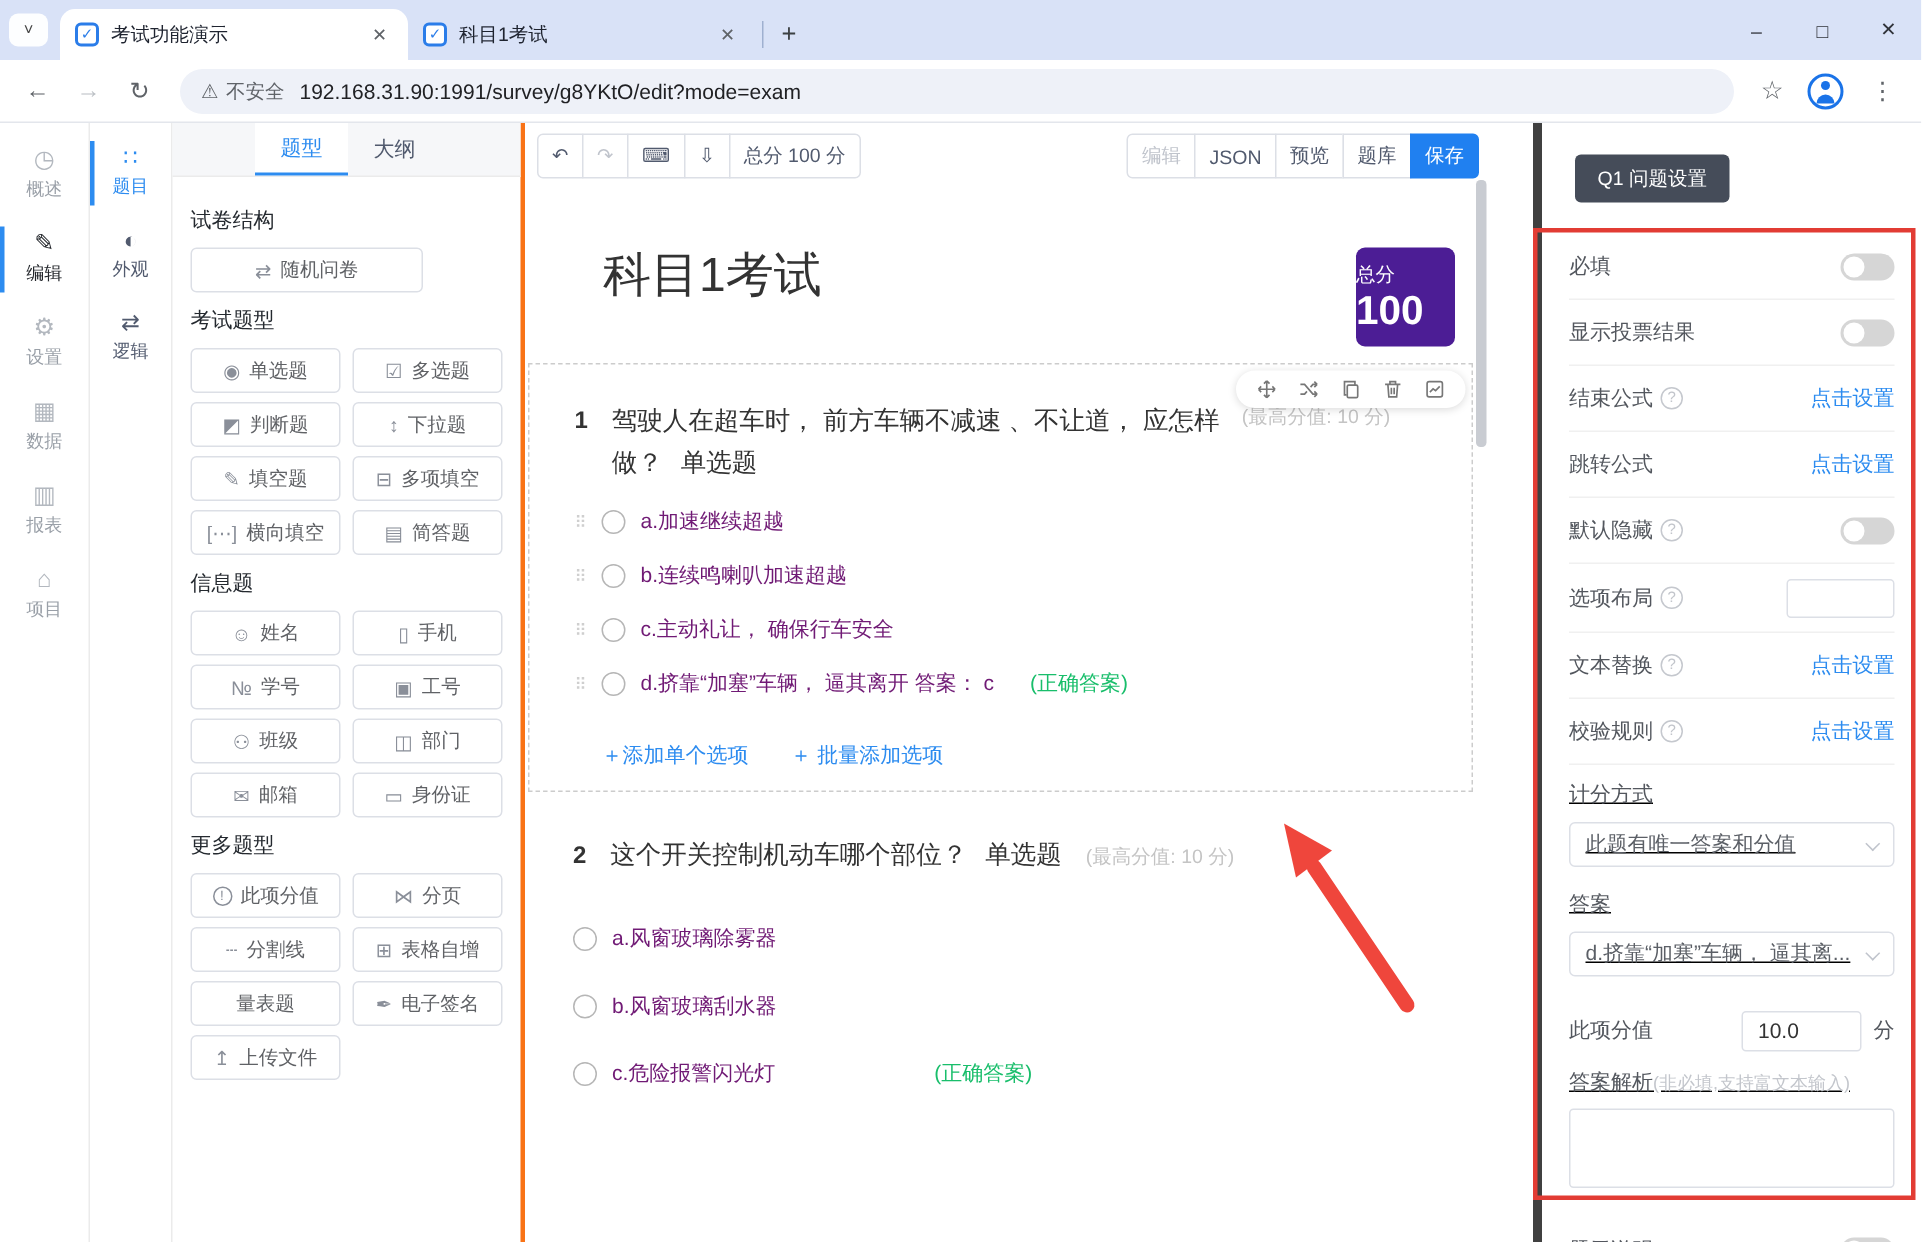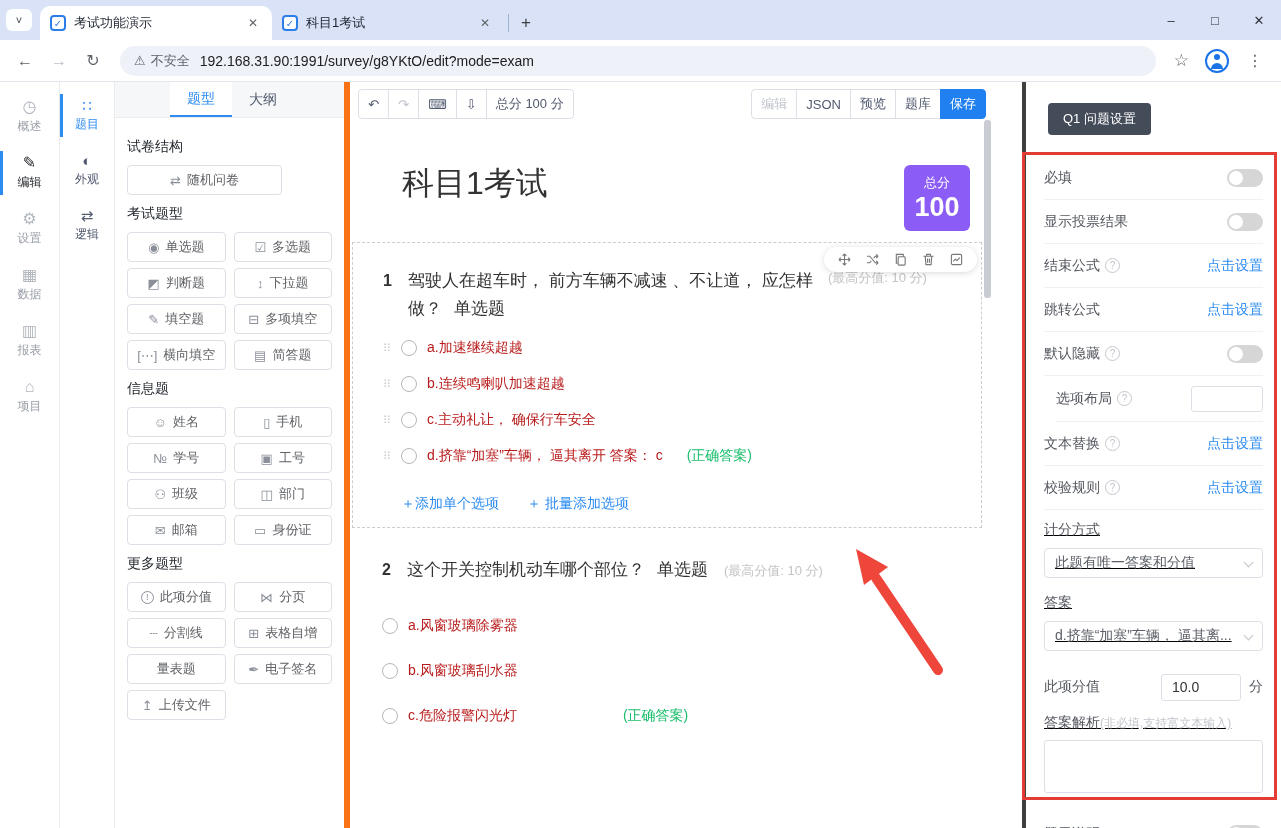--- a/index.html
+++ b/index.html
@@ -37,21 +37,21 @@
   .r1item .ric { font-size:16px; color:#b3b8bf; line-height:1; }
   .r1item.active { color:#23262b; } .r1item.active .ric { color:#23262b; }
   .r1item.active::before { content:""; position:absolute; left:0; top:3px; bottom:3px; width:3px; background:#2d8cf0; }
   .rail2 { width:55px; border-right:1px solid #ebebeb; padding-top:10px; display:flex; flex-direction:column; align-items:center; gap:8px; }
   .r2item { position:relative; width:100%; padding:6px 0; display:flex; flex-direction:column; align-items:center; gap:3px; font-size:12px; color:#515a6e; }
   .r2item .ric { font-size:15px; line-height:1; }
   .r2item.active { color:#2d8cf0; }
   .r2item.active::before { content:""; position:absolute; left:0; top:2px; bottom:2px; width:3px; background:#2d8cf0; }
 
   
-  .palette { width:235px; border-right:6px solid #f97316; display:flex; flex-direction:column; }
+  .palette { width:235px; border-right:3px solid #f97316; display:flex; flex-direction:column; }
   .ptabs { height:36px; background:#f6f7f9; border-bottom:1px solid #ebebeb; display:flex; padding-left:55px; }
   .ptab { width:62px; display:flex; align-items:center; justify-content:center; font-size:14px; color:#515a6e; }
   .ptab.active { background:#fff; color:#2d8cf0; border-bottom:2px solid #2d8cf0; }
   .pbody { padding:10px 12px; overflow:hidden; }
   .sectitle { font-size:14px; color:#24292f; margin:10px 0 9px; }
   .pbtn { height:30px; border:1px solid #dcdfe6; border-radius:4px; background:#fff; display:flex; align-items:center; justify-content:center; gap:6px; font-size:13px; color:#606266; }
   .pbtn .bic { font-size:13px; color:#8a8f99; line-height:1; }
   .pbtn.wide { width:155px; }
   .bgrid { display:grid; grid-template-columns:1fr 1fr; gap:6px 8px; }
   .ci { width:13px; height:13px; border:1px solid #8a8f99; border-radius:50%; display:inline-flex; align-items:center; justify-content:center; font-size:9px; color:#8a8f99; }
@@ -62,50 +62,50 @@
   .tgroup { display:flex; }
   .tcell { height:30px; min-width:31px; background:#fff; border:1px solid #dcdfe6; margin-left:-1px; display:flex; align-items:center; justify-content:center; padding:0 9px; font-size:13px; color:#515a6e; }
   .tgroup .tcell:first-child { border-radius:4px 0 0 4px; margin-left:0; }
   .tgroup .tcell:last-child { border-radius:0 4px 4px 0; }
   .tcell.dis { color:#c0c4cc; }
   .tcell.primary { background:#2080f0; border-color:#2080f0; color:#fff; }
   .escroll { position:absolute; right:31px; top:38px; width:7px; height:178px; background:#c9ccd2; border-radius:3px; }
   .paper { position:absolute; left:2px; right:40px; top:40px; bottom:0; overflow:hidden; }
   .titlerow { position:relative; padding:38px 50px 0; }
   .extitle { font-size:32px; line-height:46px; color:#333; font-weight:500; }
-  .scorebadge { position:absolute; right:12px; top:43px; width:66px; height:66px; background:#8b5cf6; border-radius:6px; color:#fff; text-align:center; }
+  .scorebadge { position:absolute; right:12px; top:43px; width:66px; height:66px; background:#4c1d95; border-radius:6px; color:#fff; text-align:left; }
   .scorebadge .sbl { font-size:13px; margin-top:9px; }
   .scorebadge .sbv { font-size:27px; font-weight:bold; line-height:30px; }
   .exdesc { padding:0 50px; margin-top:30px; font-size:14px; color:#666; }
   .qbox { margin:36px 0 0; border:1px dashed #cccccc; position:relative; padding:24px 30px 14px; }
   .qactions { position:absolute; top:4px; right:4px; display:flex; align-items:center; gap:15px; background:#fff; border-radius:14px; padding:6px 14px; box-shadow:0 1px 6px rgba(0,0,0,.15); }
   .qactions svg { display:block; }
   .qhead { display:flex; }
   .qnum { font-size:16px; font-weight:bold; color:#333; margin-right:16px; line-height:28px; }
   .qtitlewrap { max-width:420px; font-size:17px; color:#333; line-height:28px; }
   .qtype { margin-left:12px; }
   .qnote { margin-left:auto; width:125px; font-size:13px; color:#c4c4c4; line-height:22px; }
   .qnote.inline { margin-left:16px; width:auto; line-height:28px; }
   .opt { display:flex; align-items:center; gap:10px; height:22px; margin-top:14px; }
   .opt:first-of-type { margin-top:18px; }
   .grip { color:#cfcfcf; font-size:11px; width:8px; }
   .radio { width:16px; height:16px; border:1px solid #b6b6b6; border-radius:50%; background:#fff; flex:0 0 16px; }
-  .otext { font-size:14px; color:#b91c1c; }
+  .otext { font-size:14px; color:#701a75; }
   .correct { color:#19be6b; font-size:14px; }
   .addrow { margin:28px 0 0 18px; display:flex; gap:28px; }
   .alink { color:#2d8cf0; font-size:14px; }
   .taginput { margin:14px 0 0 18px; width:478px; height:36px; border:1px solid #dcdfe6; border-radius:4px; display:flex; align-items:center; padding:0 7px; }
   .chip { background:#eff1f4; border-radius:3px; font-size:12px; color:#5f6670; padding:4px 7px; display:flex; align-items:center; gap:5px; }
   .chip .cx { color:#9aa0a8; font-size:11px; }
   .q2 { margin-top:28px; padding:0 30px; }
   .q2 .opt { margin-top:23px; }
   .q2 .qhead { align-items:baseline; }
 
   
-  .rightpanel { width:259px; border-left:4px solid #404040; position:relative; padding:21px 18px 0; }
+  .rightpanel { width:259px; border-left:6px solid #404040; position:relative; padding:21px 18px 0; }
   .qsetbadge { display:inline-block; margin-left:4px; background:#454c59; color:#fff; font-size:13px; padding:7px 15px; border-radius:4px; }
   .srows { margin-top:21px; }
   .srow { display:flex; align-items:center; height:44px; border-bottom:1px solid #f0f0f0; }
   .slabel { font-size:14px; color:#53575e; display:flex; align-items:center; gap:5px; }
   .help { width:15px; height:15px; border:1px solid #c5c8ce; border-radius:50%; color:#c2c5cb; font-size:10px; display:inline-flex; align-items:center; justify-content:center; }
   .sp { flex:1; }
   .toggle { width:36px; height:18px; background:#d6d6d6; border-radius:9px; position:relative; }
   .toggle::after { content:""; position:absolute; left:2px; top:2px; width:14px; height:14px; border-radius:50%; background:#fff; }
   .slink { color:#2d8cf0; font-size:14px; }
   .sinput { width:72px; height:26px; border:1px solid #dcdfe6; border-radius:3px; font-size:13px; padding:0 6px; color:#333; font-family:inherit; }
@@ -477,21 +477,21 @@
           <span class="slink">点击设置</span>
         </div>
         <div class="srow">
           <span class="slabel">
               <span>默认隐藏</span>
               <span class="help">?</span>
             </span>
           <span class="sp"></span>
           <span class="toggle"></span>
         </div>
-        <div class="srow" style="height:46px;margin-left:12px;">
+        <div class="srow" style="height:46px;">
           <span class="slabel">
               <span>选项布局</span>
               <span class="help">?</span>
             </span>
           <span class="sp"></span>
           <input class="sinput" style="">
         </div>
         <div class="srow">
           <span class="slabel">
               <span>文本替换</span>

